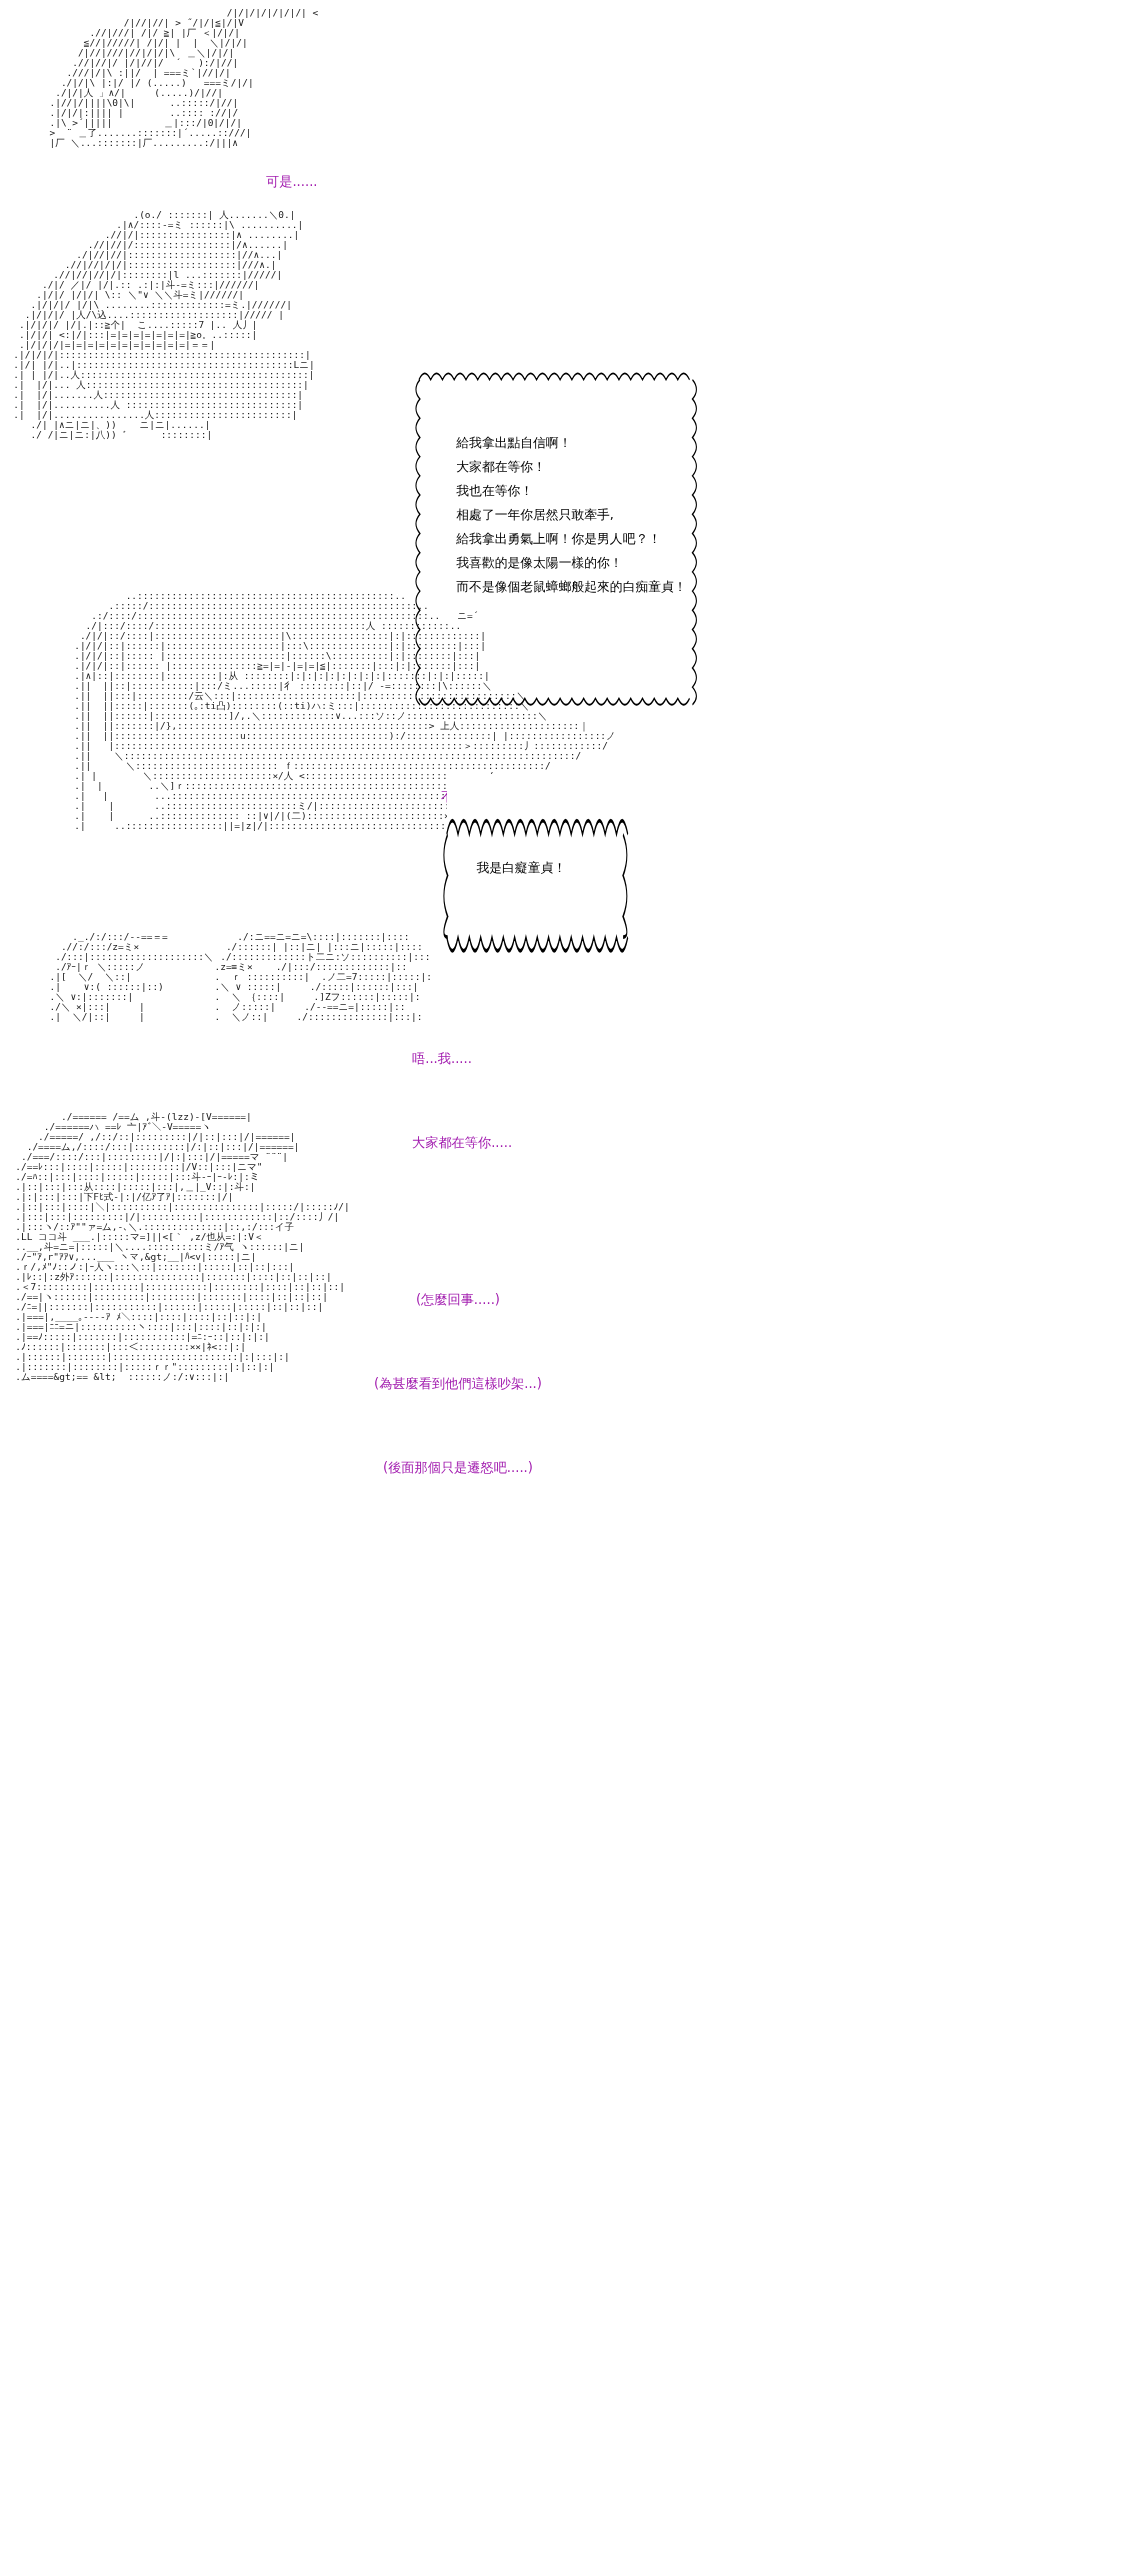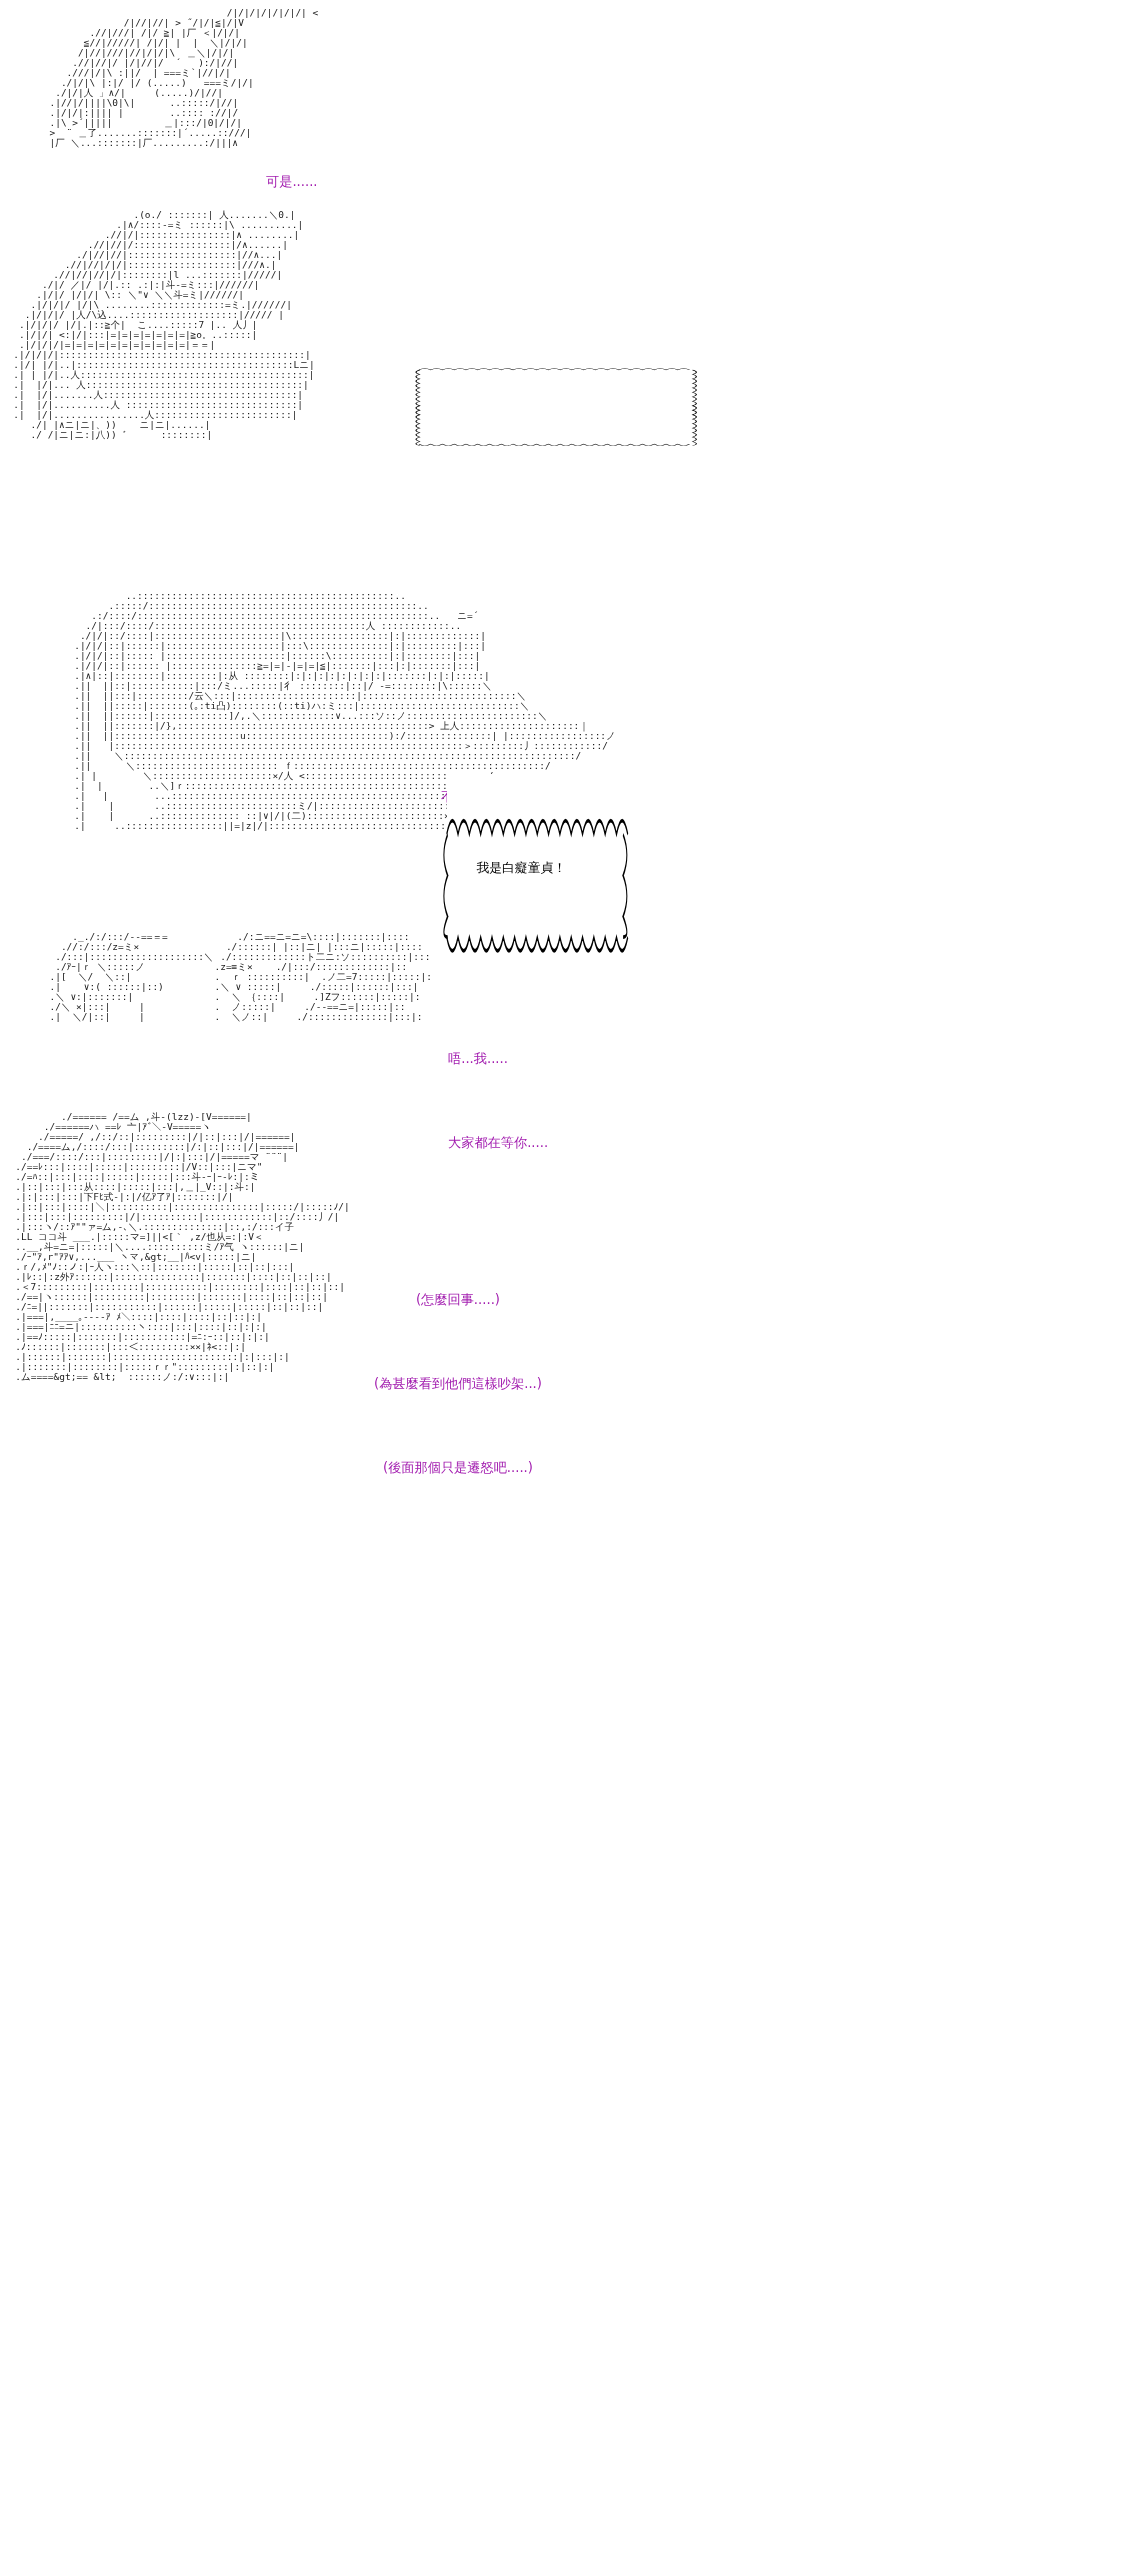--- a/index.html
+++ b/index.html
@@ -113,20 +113,29 @@
 </div>
 
 <div class="bubble" style="left:419px; top:324px; width:237px;">
   <div class="bubble-frame">
     <svg viewBox="0 0 290 215" preserveAspectRatio="none" xmlns="http://www.w3.org/2000/svg">
       <path d="M5,8 q6,-8 12,0 q6,-8 12,0 q6,-8 12,0 q6,-8 12,0 q6,-8 12,0 q6,-8 12,0 q6,-8 12,0 q6,-8 12,0 q6,-8 12,0 q6,-8 12,0 q6,-8 12,0 q6,-8 12,0 q6,-8 12,0 q6,-8 12,0 q6,-8 12,0 q6,-8 12,0 q6,-8 12,0 q6,-8 12,0 q6,-8 12,0 q6,-8 12,0 q6,-8 12,0 q6,-8 12,0 q6,-8 12,0" fill="none" stroke="#000" stroke-width="1.1"></path>
       <path d="M5,207 q6,8 12,0 q6,8 12,0 q6,8 12,0 q6,8 12,0 q6,8 12,0 q6,8 12,0 q6,8 12,0 q6,8 12,0 q6,8 12,0 q6,8 12,0 q6,8 12,0 q6,8 12,0 q6,8 12,0 q6,8 12,0 q6,8 12,0 q6,8 12,0 q6,8 12,0 q6,8 12,0 q6,8 12,0 q6,8 12,0 q6,8 12,0 q6,8 12,0 q6,8 12,0" fill="none" stroke="#000" stroke-width="1.1"></path>
       <path d="M6,8 q-8,6 0,12 q-8,6 0,12 q-8,6 0,12 q-8,6 0,12 q-8,6 0,12 q-8,6 0,12 q-8,6 0,12 q-8,6 0,12 q-8,6 0,12 q-8,6 0,12 q-8,6 0,12 q-8,6 0,12 q-8,6 0,12 q-8,6 0,12 q-8,6 0,12 q-8,6 0,12 q-8,6 0,11" fill="none" stroke="#000" stroke-width="1.1"></path>
       <path d="M284,8 q8,6 0,12 q8,6 0,12 q8,6 0,12 q8,6 0,12 q8,6 0,12 q8,6 0,12 q8,6 0,12 q8,6 0,12 q8,6 0,12 q8,6 0,12 q8,6 0,12 q8,6 0,12 q8,6 0,12 q8,6 0,12 q8,6 0,12 q8,6 0,12 q8,6 0,11" fill="none" stroke="#000" stroke-width="1.1"></path>
     </svg>
+  </div>
+  <div class="bubble-body">
+    <span class="line">給我拿出點自信啊！</span>
+    <span class="line">大家都在等你！</span>
+    <span class="line">我也在等你！</span>
+    <span class="line">相處了一年你居然只敢牽手,</span>
+    <span class="line">給我拿出勇氣上啊！你是男人吧？！</span>
+    <span class="line">我喜歡的是像太陽一樣的你！</span>
+    <span class="line">而不是像個老鼠蟑螂般起來的白痴童貞！</span>
   </div>
 </div>
 
 <div class="panel" style="left:57px; top:591px;">
   <pre class="aa">            ..:::::::::::::::::::::::::::::::::::::::::::::..
          .:::::/:::::::::::::::::::::::::::::::::::::::::::::::..
       .:/::::/:::::::::::::::::::::::::::::::::::::::::::::::::::..   ニ=´
      ./|:::/::::/:::::::::::::::::::::::::::::::::::::人 ::::::::::::..
     ./|/|::/::::|::::::::::::::::::::::|\:::::::::::::::::|:|:::::::::::::|
    .|/|/|::|::::::|::::::::::::::::::::|:::\::::::::::::::|:|:::::::::|:::|
@@ -182,21 +191,21 @@
   <pre class="aa">      ./:ニ==ニ=ニ=\::::|:::::::|::::
     ./::::::| |::|ニ| |:::ニ|:::::|::::
    ./:::::::::::::ト二ニ:ソ::::::::::|:::
   .z=≡ミ×    ./|:::/:::::::::::::|::
   .  ｒ ::::::::::|  .ノ二=7:::::|:::::|:
   .＼ ∨ :::::|     ./:::::|::::::|:::|
   .  ＼ ｛::::|     .]Zフ::::::|:::::|:
   .  ノ:::::|     ./--==ニ=|:::::|::
   .  ＼ノ::|     ./::::::::::::::|:::|:</pre>
 </div>
-<div class="dialog" style="left:412px; top:989px;margin-left:36px;">
+<div class="dialog" style="left:412px; top:989px;">
   <span class="line">唔...我.....</span>
   <span class="line">大家都在等你.....</span>
 </div>
 
 <div class="panel" style="left:3.8px; top:1112px;">
   <pre class="aa">          ./====== /==ム ,斗-(lzz)-[V======|
        ./======ハ ==ﾚ 亠|ｱ ゙＼-V=====ヽ
       ./=====/ ,/::/::|:::::::::|/|::|:::|/|======|
     ./====ム,/::::/:::|:::::::::|/:|::|:::|/|======|
    ./===/::::/:::|:::::::::|/|:|:::|/|=====マ ¨¨¨|

